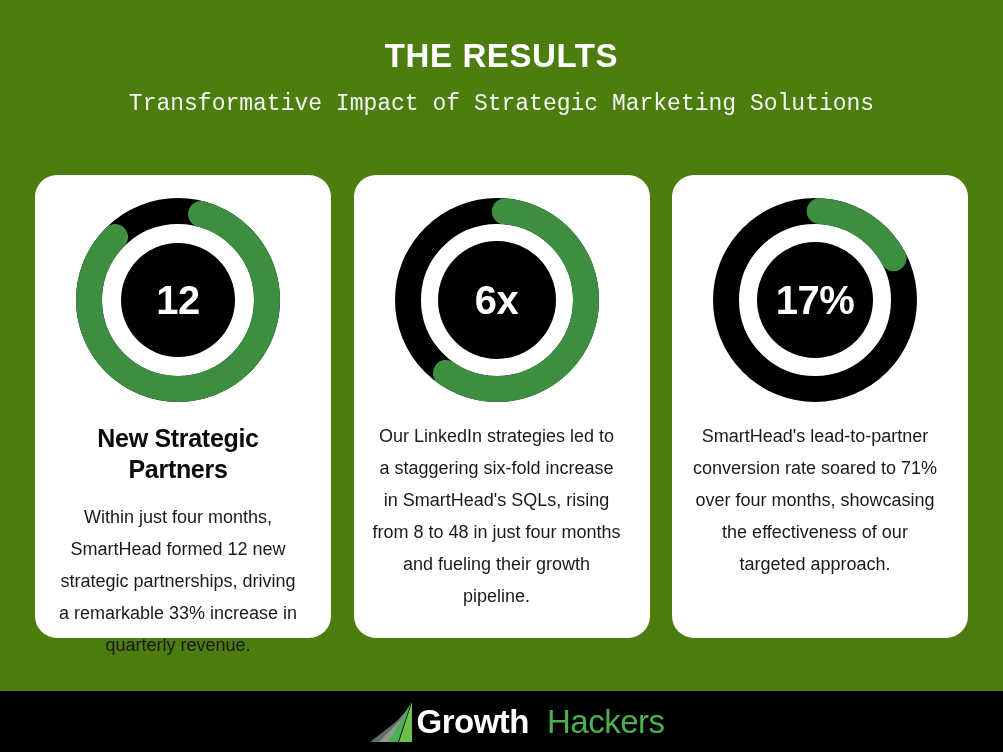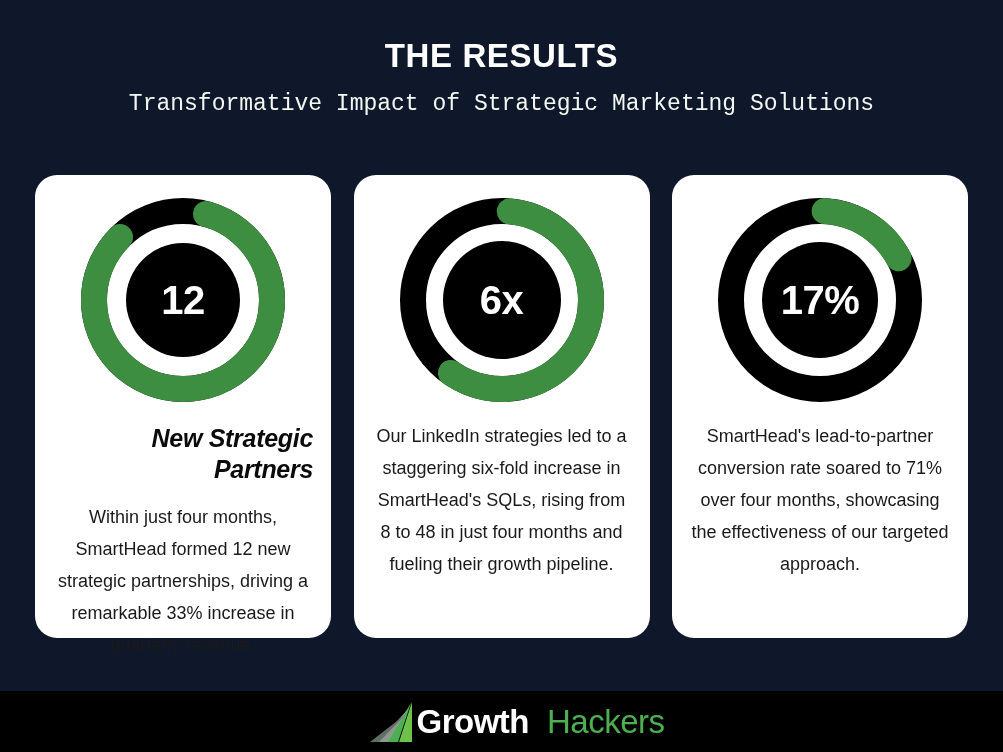--- a/index.html
+++ b/index.html
@@ -2,21 +2,21 @@
 <html><head>
 <meta charset="utf-8">
 <style>
   * { margin:0; padding:0; box-sizing:border-box; }
   html, body {
     width:1003px; height:752px;
     font-family:"Liberation Sans", sans-serif;
     background:#3e9246;
     overflow:hidden;
   }
-  .page { position:relative; width:1003px; height:752px; background:#0f172a; }
+  .page { position:relative; width:1003px; height:752px; background:#4d7c0f; }
 
   
   .header { padding-top:38px; text-align:center; }
   .title {
     font-size:33px; font-weight:bold; color:#ffffff;
     letter-spacing:0.6px; line-height:1.1;
   }
   .subtitle {
     margin-top:17px; font-size:23px; font-weight:400;
     color:#f2f7f2; line-height:1.2;font-family:Liberation Mono, monospace;
@@ -25,38 +25,38 @@
   
   .cards {
     position:absolute; top:175px; left:35px;
     width:933px; height:463px;
     display:flex; justify-content:space-between;
   }
   .card {
     width:296px; height:463px;
     background:#ffffff; border-radius:22px;
     display:flex; flex-direction:column; align-items:center;
-    padding:22px 18px 0 18px;
+    padding:22px 28px 0 18px;
   }
 
   
   .donut { position:relative; width:206px; height:206px; flex:0 0 auto; }
   .donut svg { display:block; width:206px; height:206px; }
   .donut-value {
     position:absolute; inset:0;
     display:flex; align-items:center; justify-content:center;
     color:#ffffff; font-weight:bold; font-size:40px;
     letter-spacing:-0.5px;
   }
 
   
   .card-heading {
-    margin-top:20px; text-align:right;
+    margin-top:20px; text-align:center;
     font-size:25px; font-weight:bold; color:#0b0b0b;
-    line-height:1.22; letter-spacing:-0.3px;font-style:italic;
+    line-height:1.22; letter-spacing:-0.3px;
   }
   .card-body {
     margin-top:17px; text-align:center;
     font-size:18px; color:#1a1a1a; line-height:1.78;
     max-width:266px;
   }
 
   
   .footer {
     position:absolute; left:0; bottom:0;

